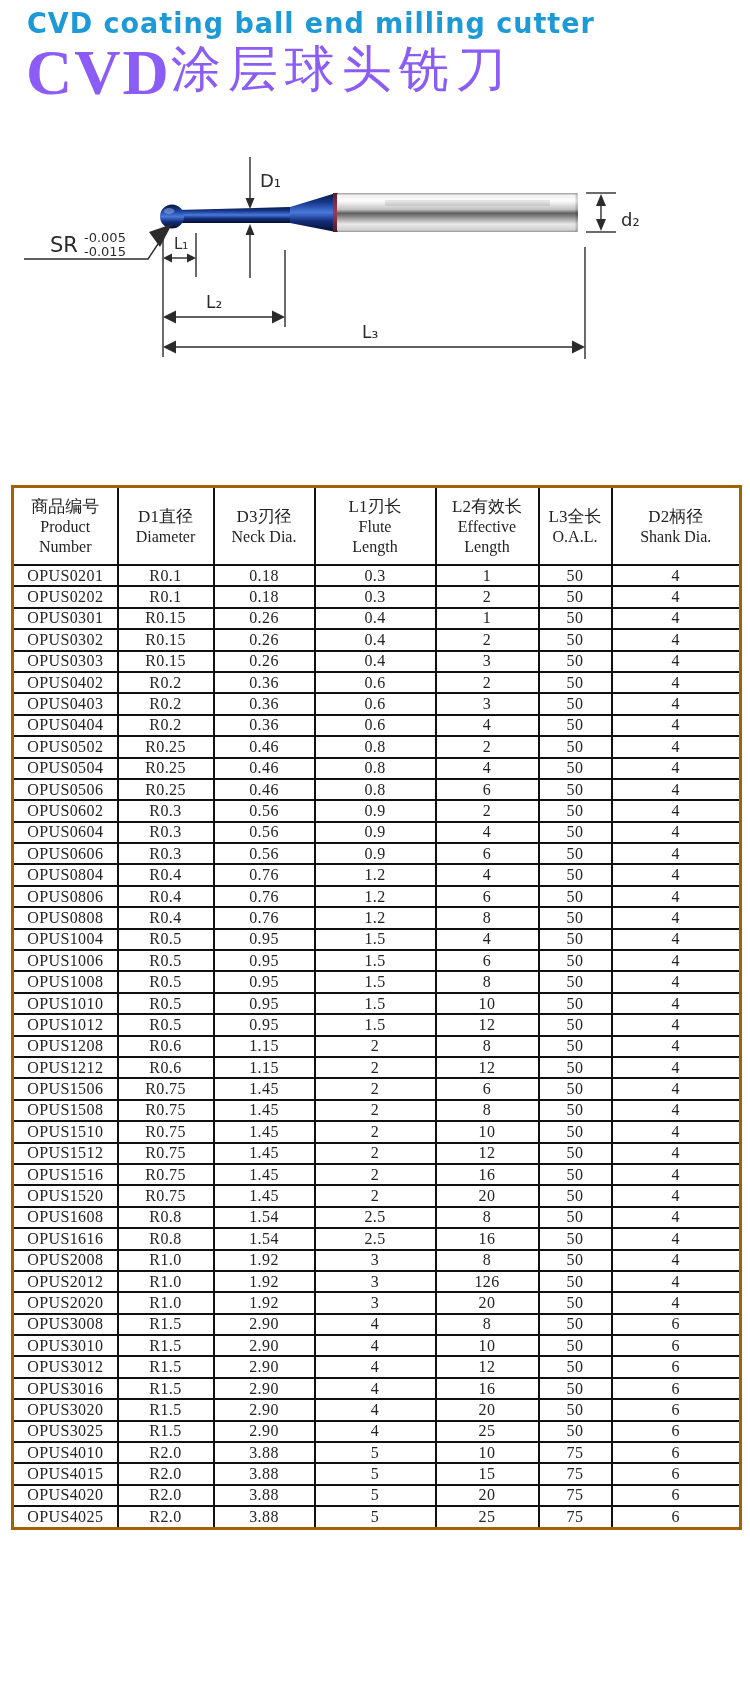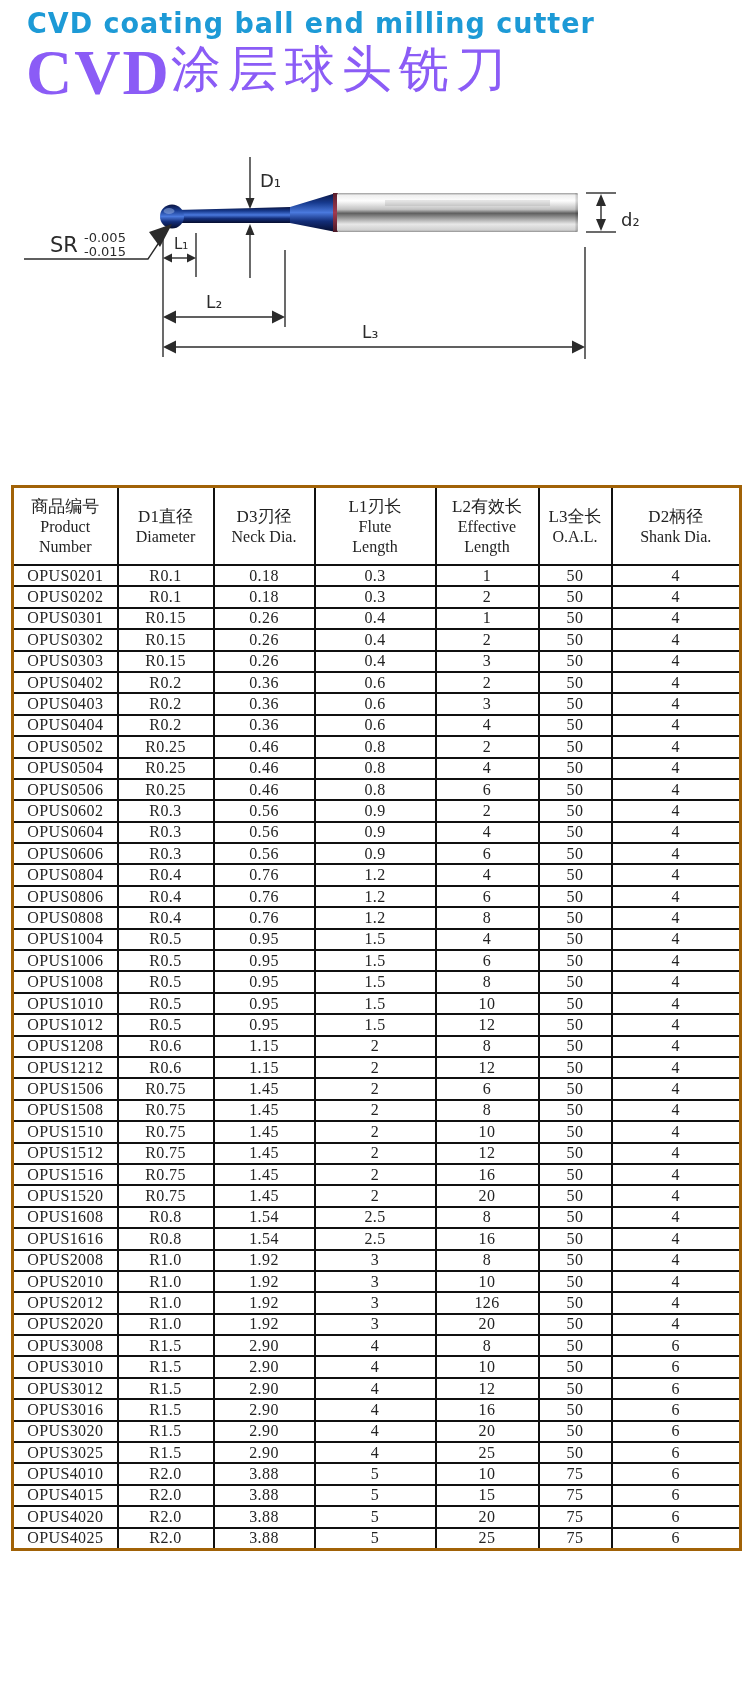--- a/index.html
+++ b/index.html
@@ -469,29 +469,20 @@
       <tr>
         <td>OPUS2008</td>
         <td>R1.0</td>
         <td>1.92</td>
         <td>3</td>
         <td>8</td>
         <td>50</td>
         <td>4</td>
       </tr>
       <tr>
-        <td>OPUS2010</td>
-        <td>R1.0</td>
-        <td>1.92</td>
-        <td>3</td>
-        <td>10</td>
-        <td>50</td>
-        <td>4</td>
-      </tr>
-      <tr>
         <td>OPUS2012</td>
         <td>R1.0</td>
         <td>1.92</td>
         <td>3</td>
         <td>126</td>
         <td>50</td>
         <td>4</td>
       </tr>
       <tr>
         <td>OPUS2020</td>

